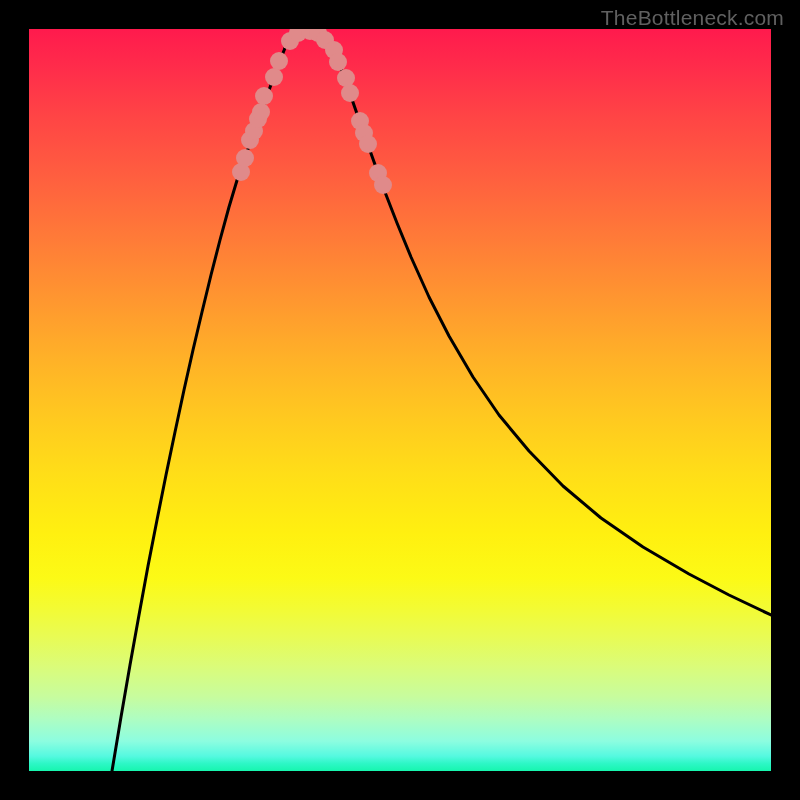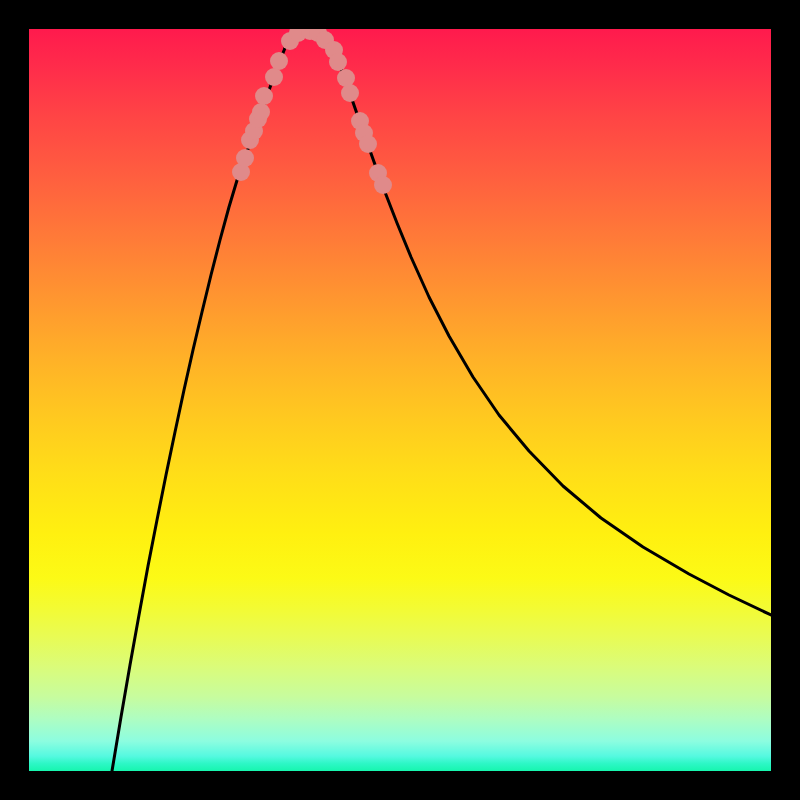--- a/index.html
+++ b/index.html
@@ -102,14 +102,15 @@
           <circle cx="321.00" cy="64.00" r="9" fill="#e08a8a"></circle>
           <circle cx="331.00" cy="92.00" r="9" fill="#e08a8a"></circle>
           <circle cx="335.00" cy="104.00" r="9" fill="#e08a8a"></circle>
           <circle cx="339.00" cy="115.00" r="9" fill="#e08a8a"></circle>
           <circle cx="349.00" cy="144.00" r="9" fill="#e08a8a"></circle>
           <circle cx="354.00" cy="156.00" r="9" fill="#e08a8a"></circle>
         </g>
     </svg>
   </div>
 
+  <div class="watermark">TheBottleneck.com</div>
 
 </div>
 
 </body></html>

